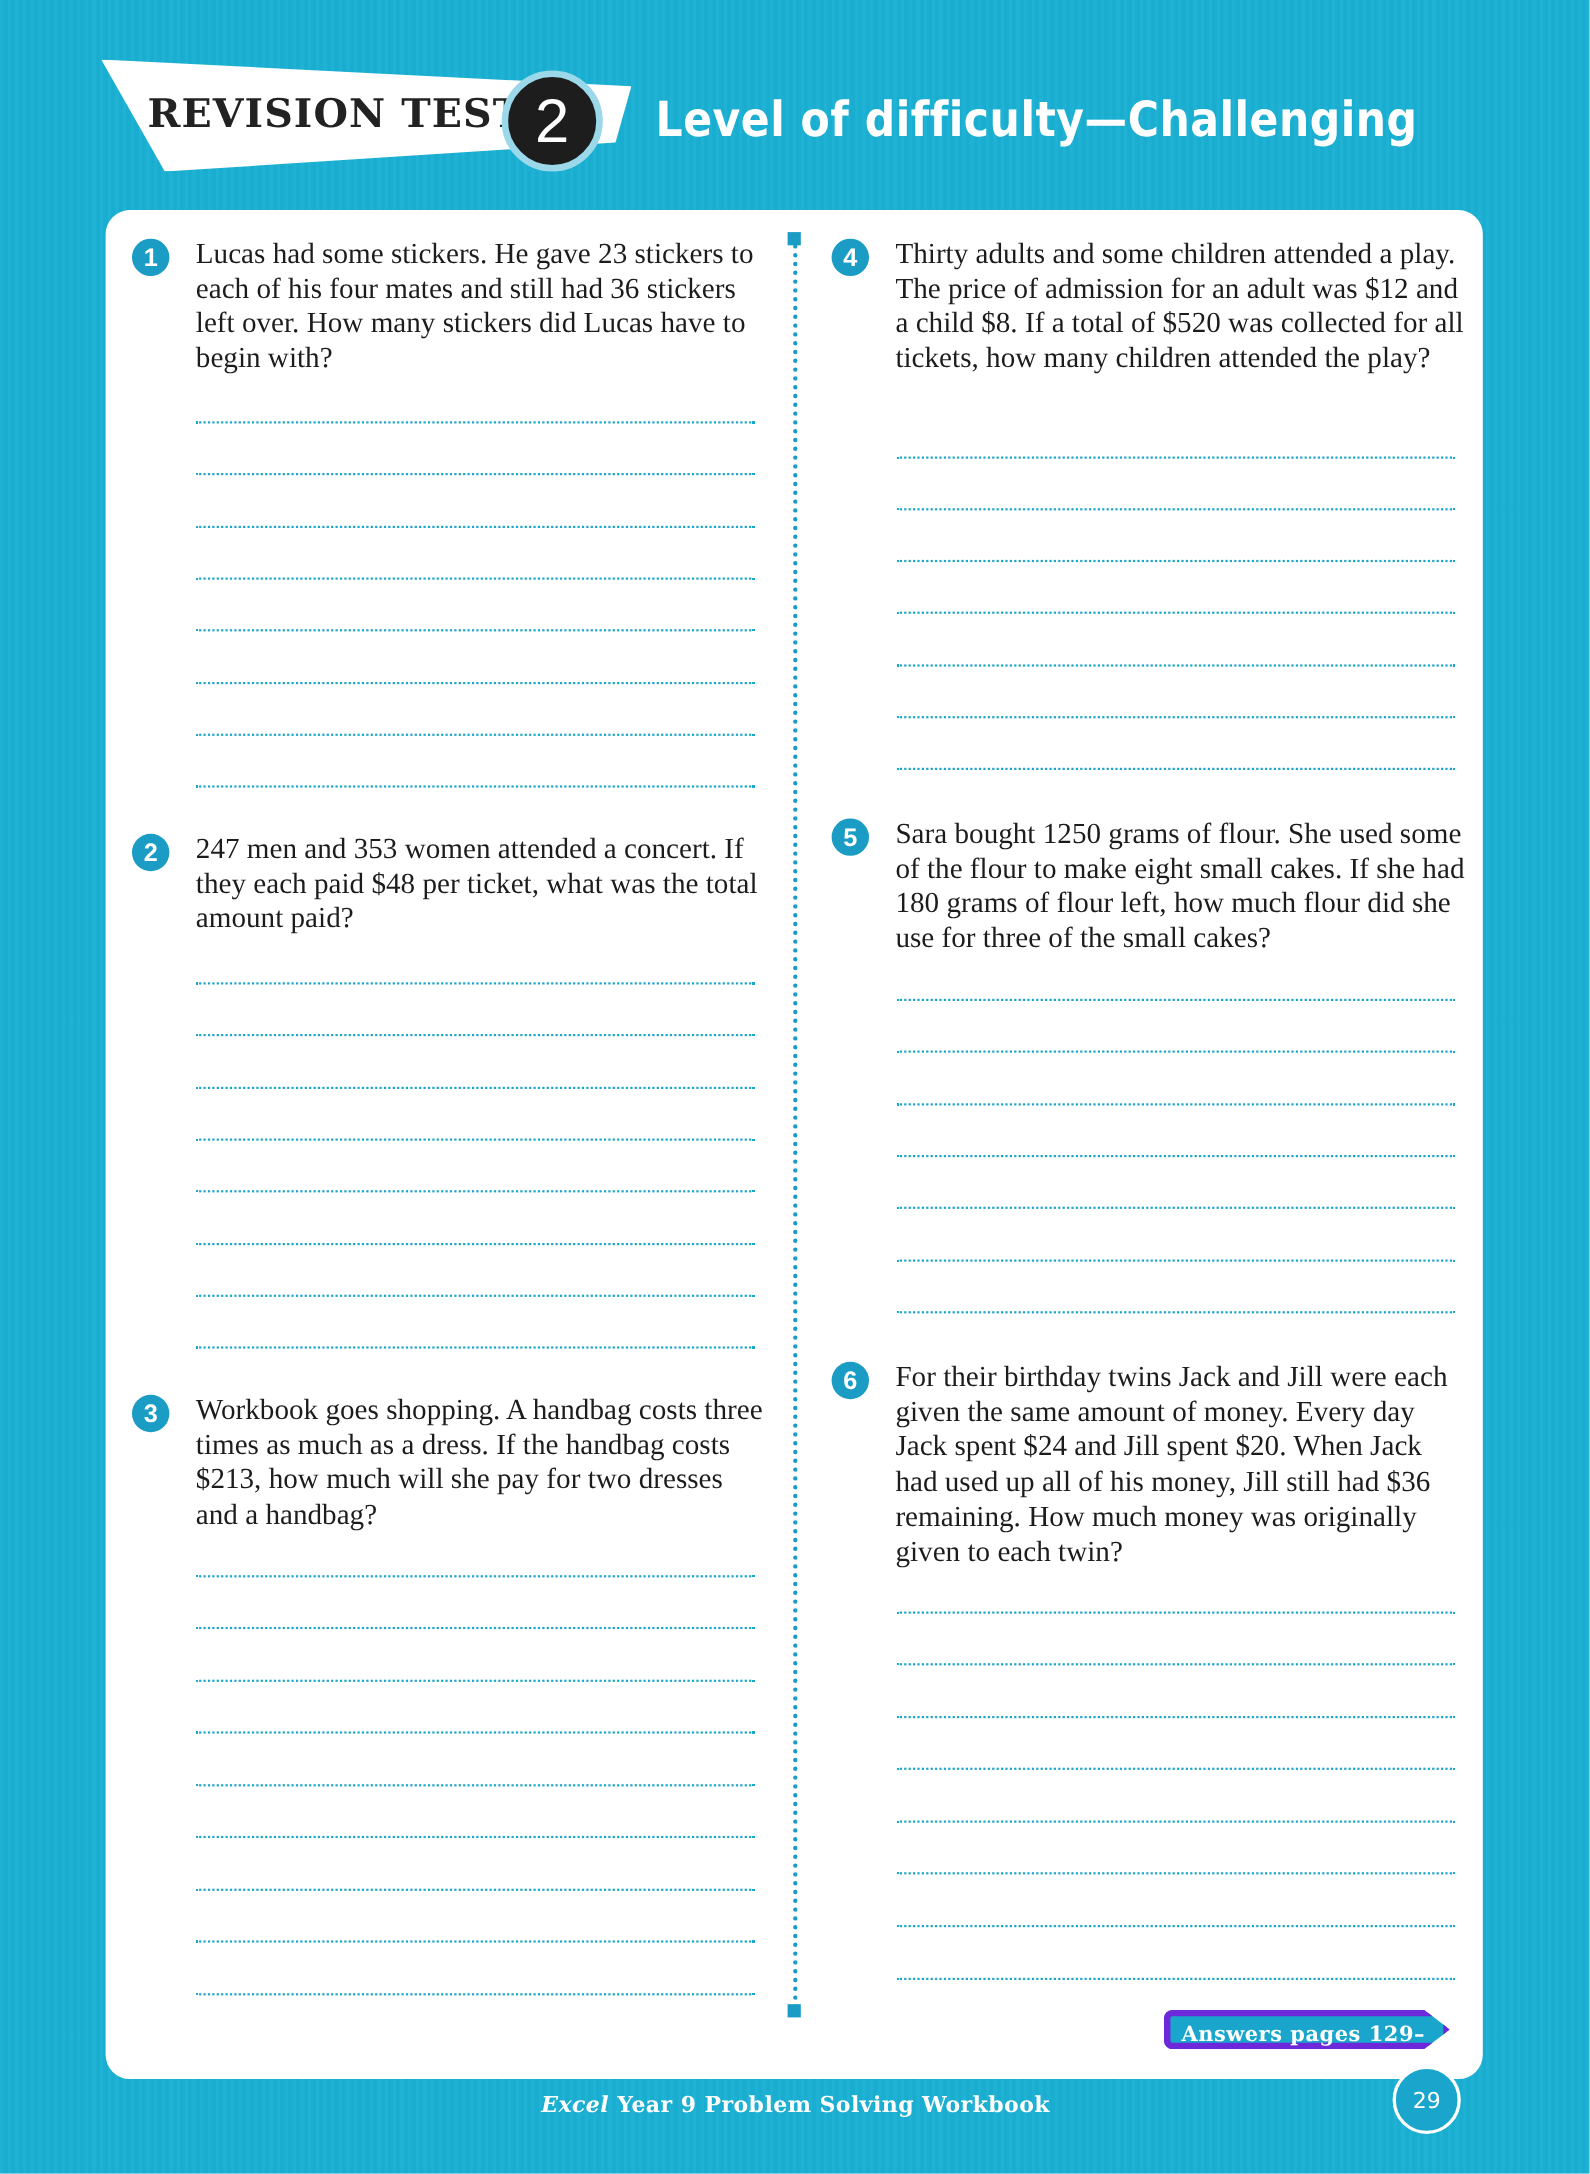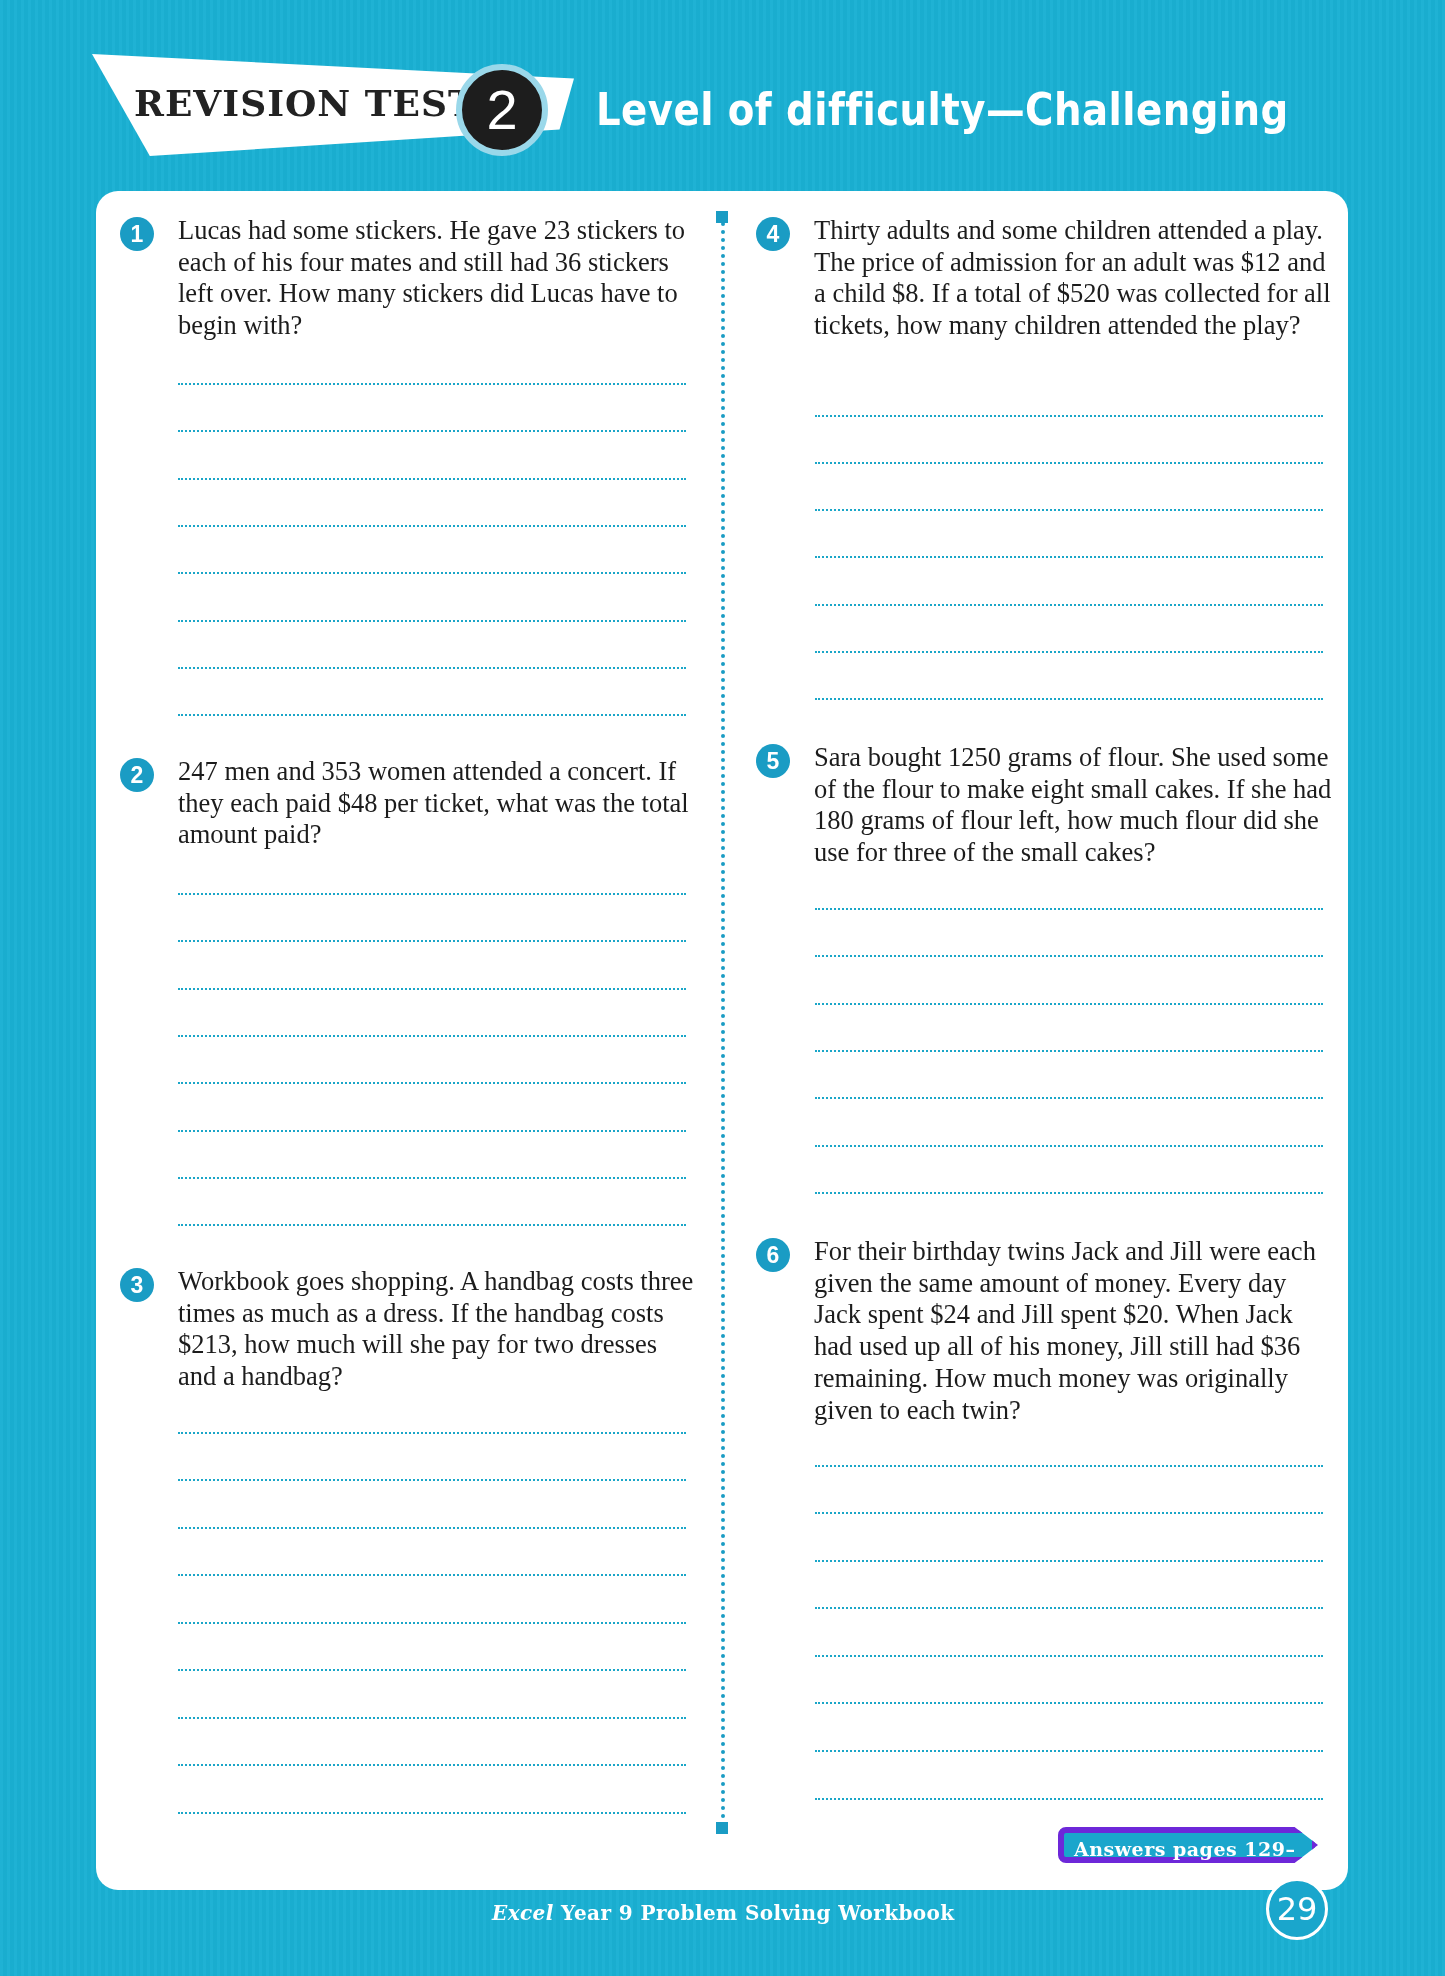--- a/index.html
+++ b/index.html
@@ -62,21 +62,21 @@
       position: absolute; left: 1058px; top: 1827px; width: 260px; height: 36px;
       background: #1aa6cc; border: 6px solid #6d28d9;
       clip-path: polygon(0 0, 91% 0, 100% 50%, 91% 100%, 0 100%);
       border-radius: 8px 0 0 8px;
       color: #fff; font-family: "DejaVu Serif", serif; font-weight: bold;
       font-size: 19px; line-height: 32px; padding-left: 10px; letter-spacing: 0.5px;
     }
     .page-number {
       position: absolute; left: 1266px; top: 1878px; width: 62px; height: 62px; border-radius: 50%;
       background: #1aa6cc; border: 3px solid #fff;
-      color: #fff; font-family: "DejaVu Sans", sans-serif; font-size: 32px;
+      color: #fff; font-family: "DejaVu Sans", sans-serif; font-size: 20px;
       line-height: 56px; text-align: center;
     }
     .footer-title {
       position: absolute; left: 492px; top: 1901px;
       color: #fff; font-family: "DejaVu Serif", serif; font-weight: bold; font-size: 20px; letter-spacing: 0.4px;
     }
     .footer-title .brand { font-style: italic; }
   </style>
 </head>
 <body>

